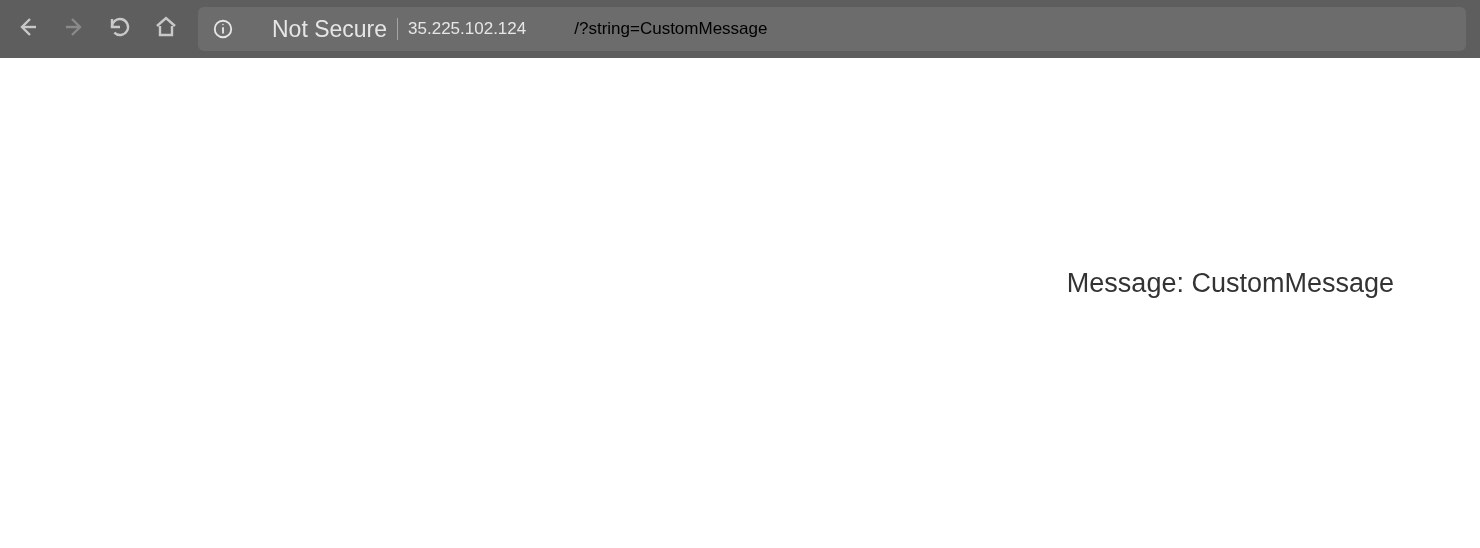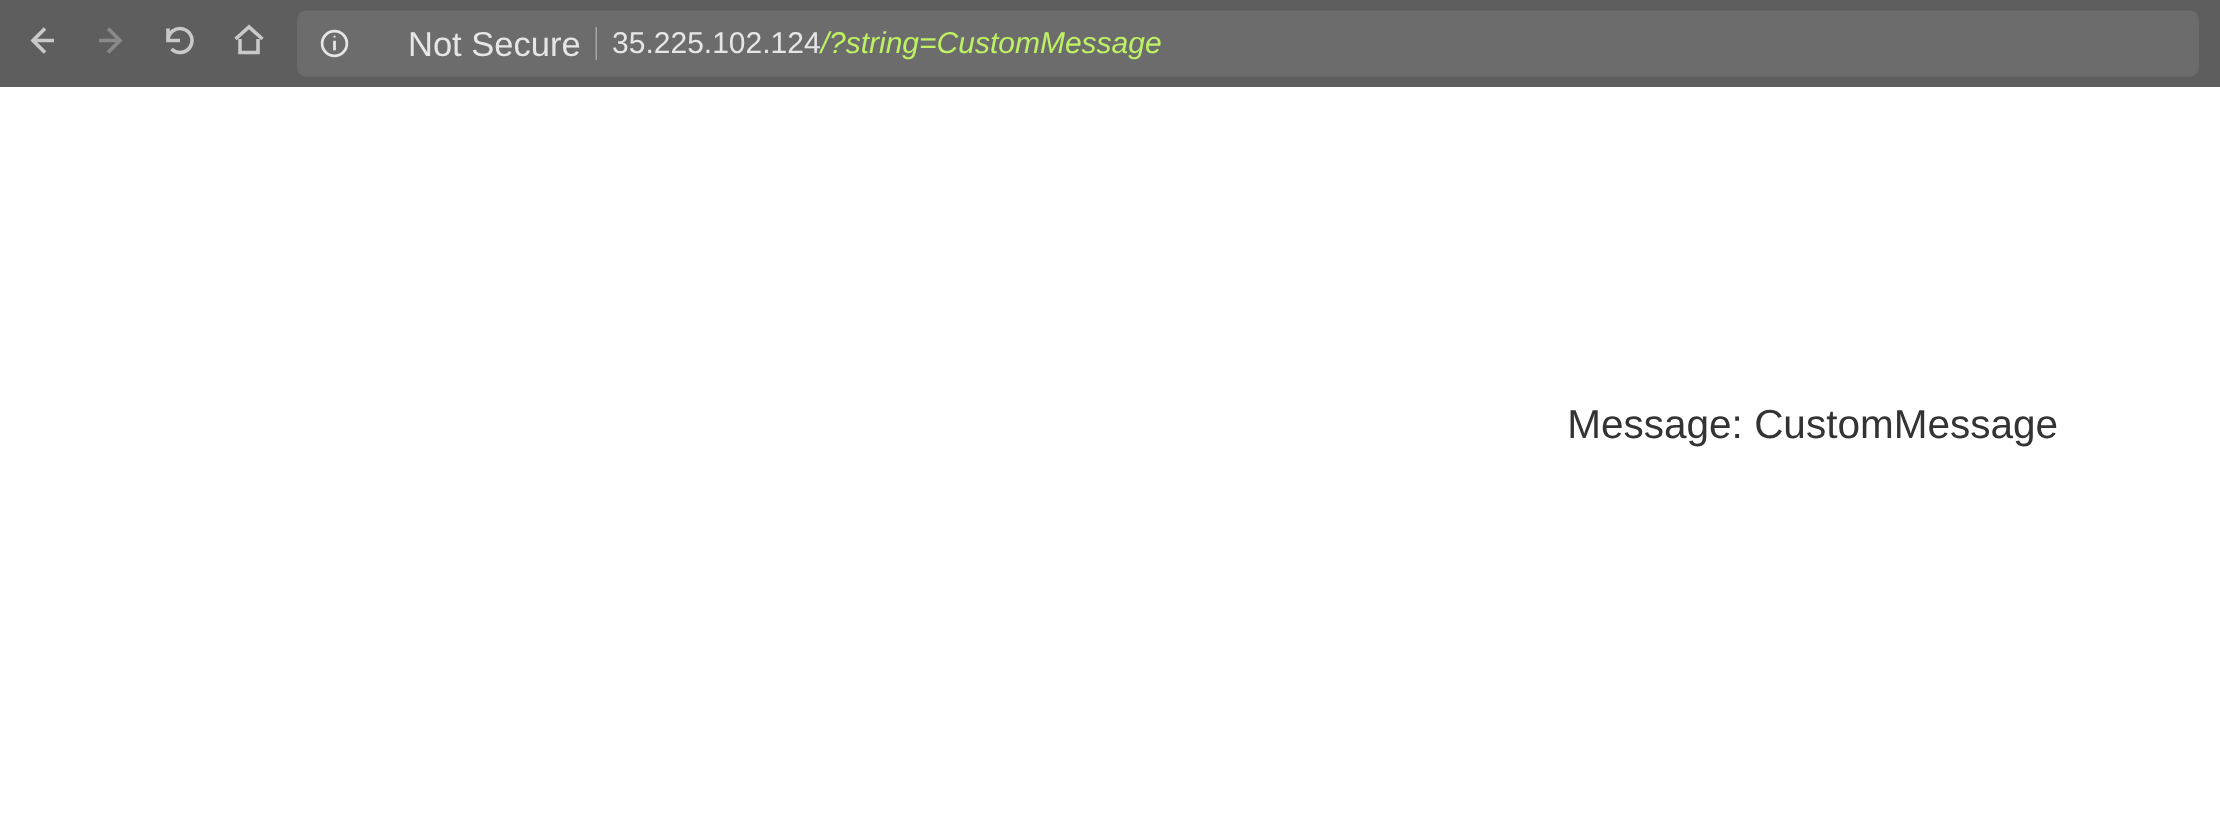--- a/index.html
+++ b/index.html
@@ -41,38 +41,39 @@
       background: #a5a5a5;
     }
     .sec-label {
       font-size: 23px;
       font-weight: 500;
       color: #e6e6e6;
       white-space: nowrap;
       margin-left: 28px;
     }
     .url {
-      font-size: 20px;
+      font-size: 17px;
       white-space: nowrap;
       display: flex;
+      gap: 48px;
     }
     .url .host { color: #e6e6e6; }
-    .url .path { color: #bef264; font-style: italic; }
+    .url .path { color: #000000; }
     .info-icon {
       width: 22px; height: 22px;
       display: flex; align-items: center; justify-content: center;
       color: #e6e6e6;
     }
     .info-icon svg { width: 22px; height: 22px; stroke: currentColor; fill: none; stroke-width: 2; }
     .content {
       width: 100%;
       padding-top: 210px;
       display: flex;
       justify-content: flex-end;
-      padding-right: 108px;
+      padding-right: 86px;
     }
     .msg {
       font-size: 27px;
       color: #333333;
       font-family: Arial, Helvetica, sans-serif;
     }
   </style>
 </head>
 <body>
 

